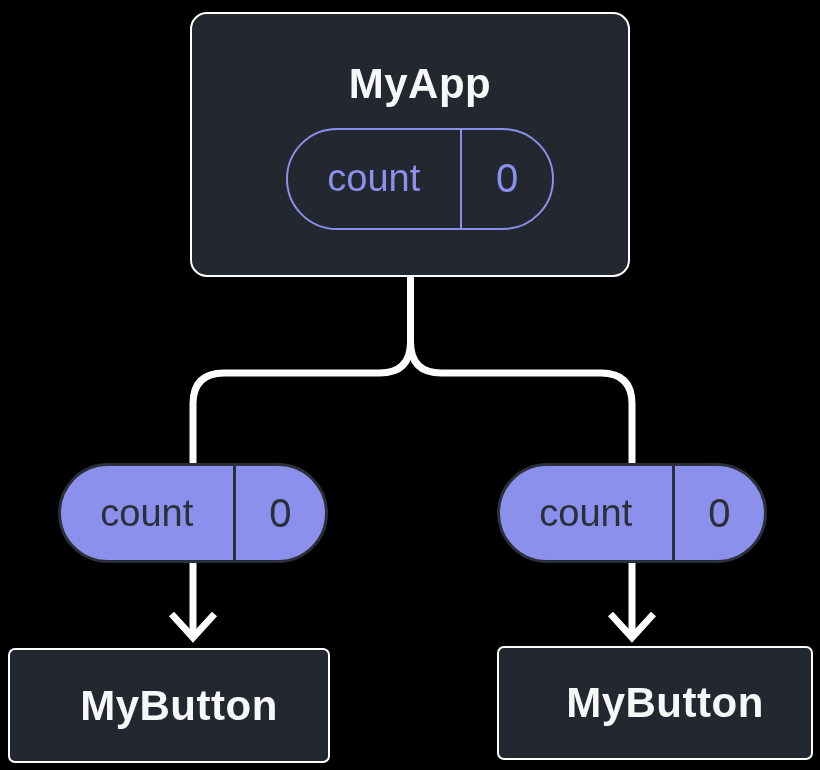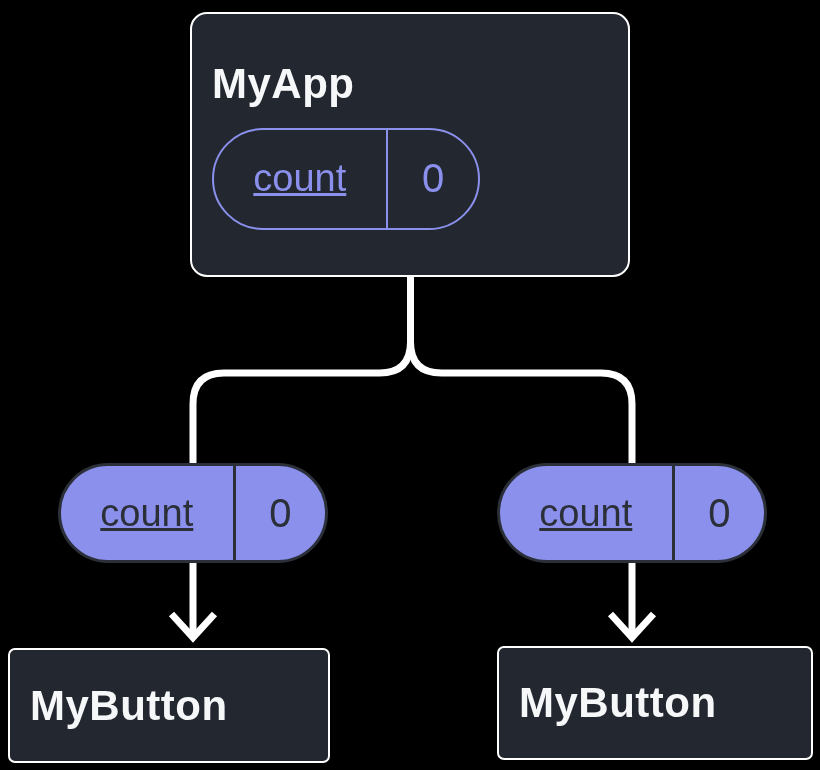--- a/index.html
+++ b/index.html
@@ -20,21 +20,21 @@
     font-family:"Liberation Sans","DejaVu Sans",sans-serif;
     overflow:hidden;
   }
   .connectors{position:absolute;inset:0;z-index:1;}
   .node{
     position:absolute;
     background:var(--node-fill);
     border:2.5px solid var(--node-border);
     color:var(--node-text);
     display:flex;flex-direction:column;
-    justify-content:center;
+    align-items:center;justify-content:center;
     z-index:2;
     padding-left:20px;
   }
   .node-root{left:190px;top:12px;width:440px;height:265px;border-radius:17px;}
   .node-title{
     font-size:42px;font-weight:700;letter-spacing:0.5px;
     color:var(--node-text);
   }
   .node-root .node-title{margin-bottom:20px;}
   .node-button{border-radius:7px;}
@@ -42,21 +42,21 @@
   .node-button-right{left:497px;top:646px;width:316px;height:114px;}
   .pill{
     display:flex;align-items:stretch;
     border-radius:52px;overflow:hidden;
     z-index:3;
   }
   .pill-seg{
     display:flex;align-items:center;justify-content:center;
     font-size:38px;
   }
-  .pill-key{flex:0 0 65%;text-decoration:underline;}
+  .pill-key{flex:0 0 65%;}
   .pill-val{flex:1 1 35%;font-size:40px;}
   .pill-divider{flex:0 0 auto;}
   .pill-outline{
     width:268px;height:102px;
     border:2.5px solid var(--purple);
     background:transparent;color:var(--purple);
   }
   .pill-outline .pill-divider{width:2.5px;background:var(--purple);}
   .pill-solid{
     position:absolute;

